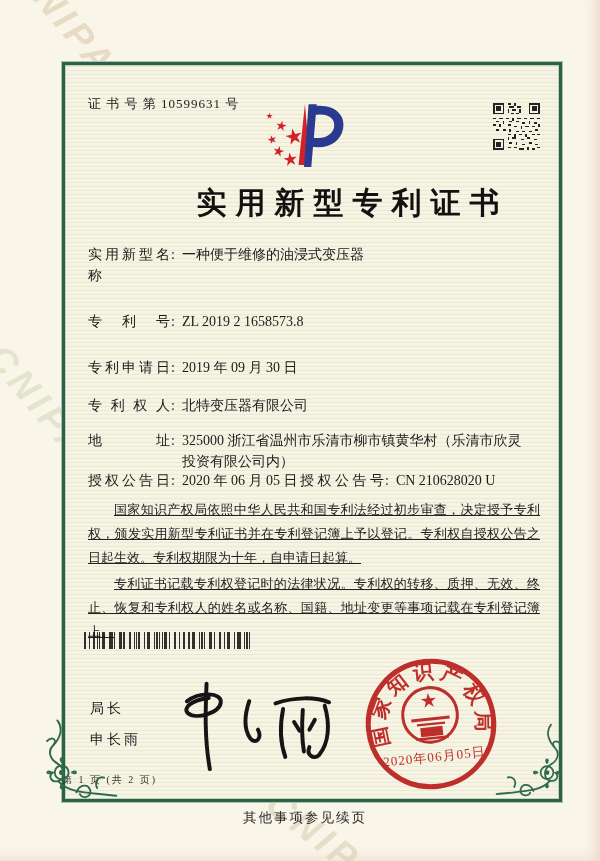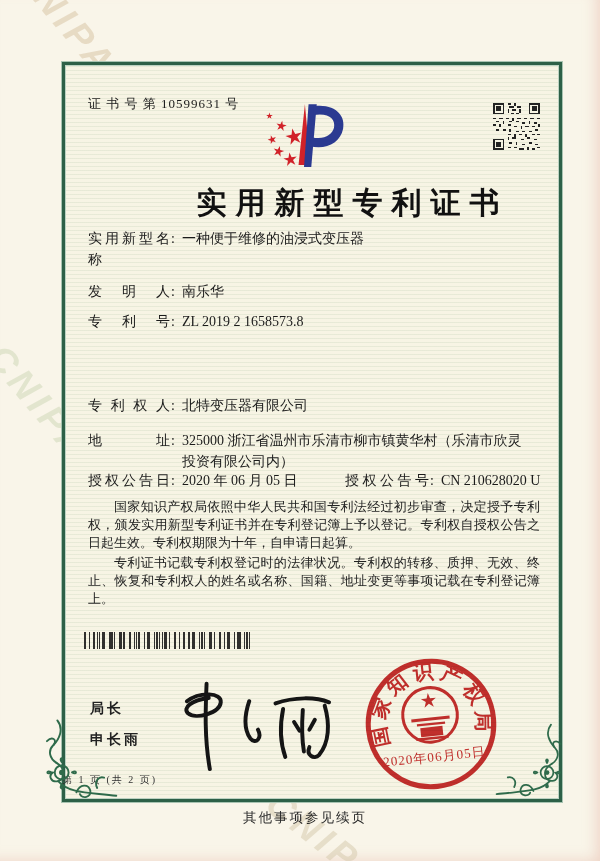--- a/index.html
+++ b/index.html
@@ -42,36 +42,36 @@
   
   .frow{ position:absolute; left:88px; width:462px; font-size:14px; line-height:21px; }
   .flabel{
     display:inline-block; width:82px; vertical-align:top;
     text-align:justify; text-align-last:justify;
   }
   .colon{ display:inline-block; margin:0 7px 0 1px; }
   .fvalue{ display:inline-block; vertical-align:top; }
   .fvalue.addr{ width:352px; }
   .pair2{ position:absolute; left:212px; top:0; white-space:nowrap; }
-  .pair2 .flabel{ width:84px;margin-left:45px; }
+  .pair2 .flabel{ width:84px; }
   
   .bodytext{ position:absolute; left:88px; top:498px; width:452px;
-    font-size:13px; line-height:18px; text-align:justify; color:#222; }
+    font-size:13px; line-height:24px; text-align:justify; color:#222;text-decoration:underline; }
   .bodytext p{ margin:0 0 2px 0; text-indent:2em; }
   
   .barcode{
     position:absolute; left:84px; top:632px; width:168px; height:17px; opacity:.88;
     background:
       repeating-linear-gradient(90deg,#161616 0 1px, rgba(0,0,0,0) 1px 5px),
       repeating-linear-gradient(90deg,#161616 0 2px, rgba(0,0,0,0) 2px 9px),
       repeating-linear-gradient(90deg,#161616 0 1px, rgba(0,0,0,0) 1px 13px);
   }
   .director{ position:absolute; left:90px; top:700px;
     font-family:"Liberation Sans","DejaVu Sans",sans-serif;
-    font-weight:bold; font-size:14px; letter-spacing:3px; color:#222; }
+    font-weight:normal; font-size:14px; letter-spacing:3px; color:#222; }
   .director div{ margin-bottom:13px; }
   .sig{ position:absolute; left:165px; top:672px; width:175px; height:100px; }
   .seal{ position:absolute; left:345px; top:638px; width:172px; height:172px;
     transform:rotate(-6deg); opacity:.92; mix-blend-mode:multiply; }
   .pageinfo{ position:absolute; left:62px; top:773px; width:497px;
     text-align:left; font-size:10px; letter-spacing:2px; color:#333; }
   .footnote{ position:absolute; left:5px; top:809px; width:600px;
     text-align:center; font-size:13.5px; letter-spacing:2px; color:#2a2a2a; }
   .orn{ position:absolute; pointer-events:none; }
   .orn-l{ left:40px; top:718px; width:78px; height:88px; }
@@ -122,28 +122,28 @@
       <polygon points="56,5 49,72 62,72"></polygon>
     </g>
     <g fill="#2b3a91">
       <polygon points="60,5 69,5 63,74 55,74"></polygon>
       <path d="M66,7 C90,4 101,18 98,32 C95,48 78,56 61,51 L63,41 C76,45 86,39 88,31 C90,21 82,14 65,17 Z"></path>
     </g>
   </svg>
 
   <div class="title">实用新型专利证书</div>
 
-  <div class="frow" style="top:228px">
+  <div class="frow" style="top:244px">
     <span class="flabel">实用新型名称</span><span class="colon">:</span><span class="fvalue">一种便于维修的油浸式变压器</span>
-  </div>
-  <div class="frow" style="top:281px">
-    <span class="flabel">发明人</span><span class="colon">:</span><span class="fvalue">南乐华</span>
   </div>
   <div class="frow" style="top:311px">
     <span class="flabel">专利号</span><span class="colon">:</span><span class="fvalue">ZL 2019 2 1658573.8</span>
+  </div>
+  <div class="frow" style="top:357px">
+    <span class="flabel">专利申请日</span><span class="colon">:</span><span class="fvalue">2019 年 09 月 30 日</span>
   </div>
   <div class="frow" style="top:395px">
     <span class="flabel">专利权人</span><span class="colon">:</span><span class="fvalue">北特变压器有限公司</span>
   </div>
   <div class="frow" style="top:430px">
     <span class="flabel">地址</span><span class="colon">:</span><span class="fvalue addr">325000 浙江省温州市乐清市柳市镇黄华村（乐清市欣灵投资有限公司内）</span>
   </div>
   <div class="frow" style="top:470px">
     <span class="flabel">授权公告日</span><span class="colon">:</span><span class="fvalue">2020 年 06 月 05 日</span>
     <span class="pair2">

